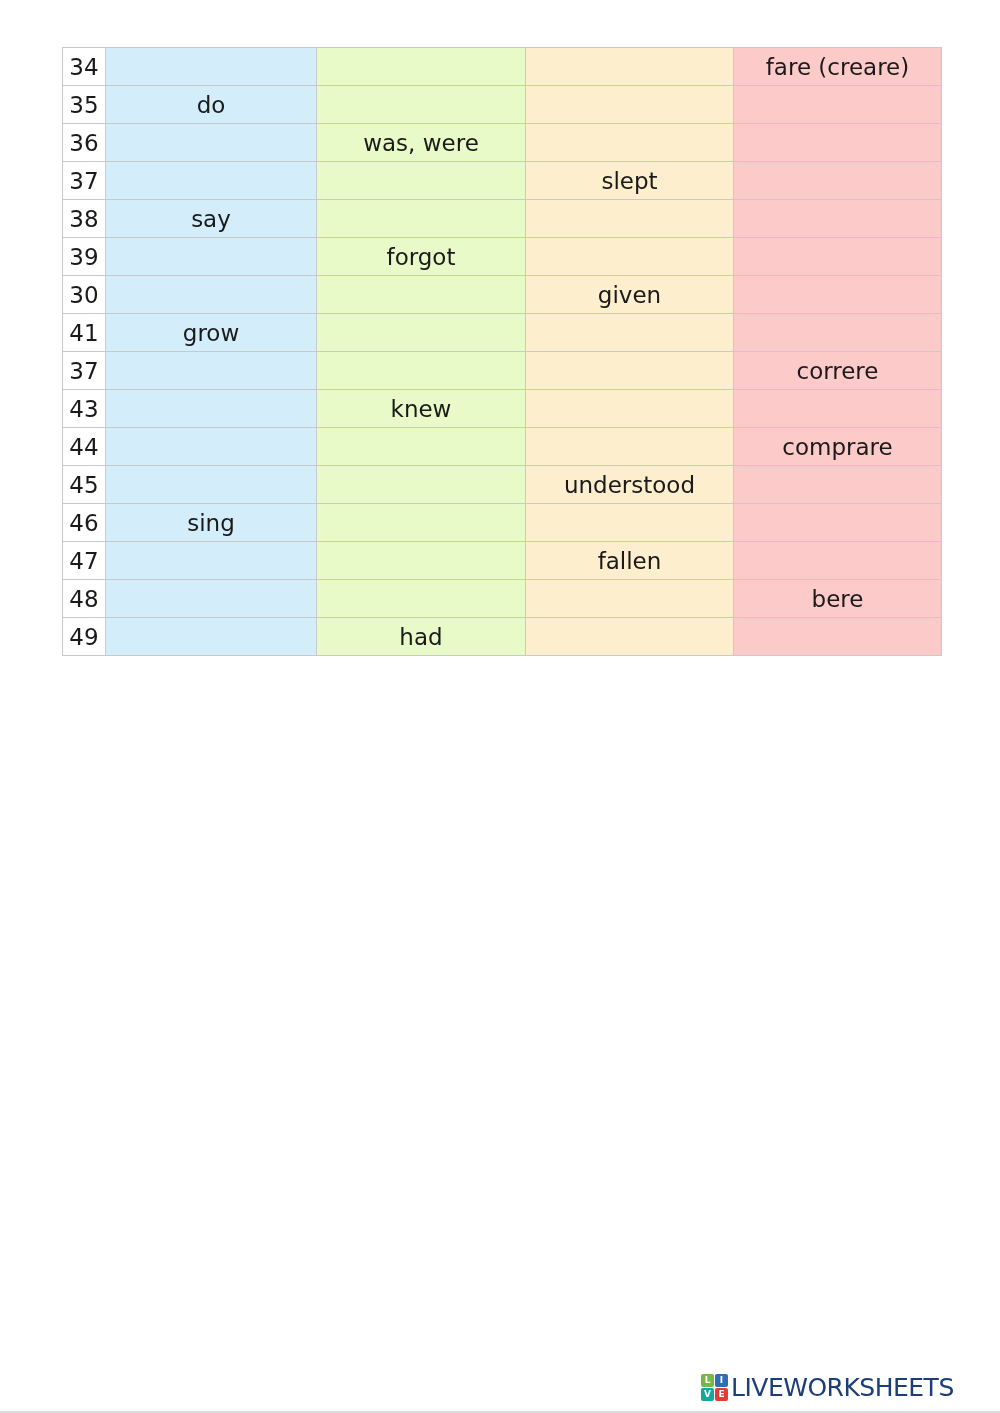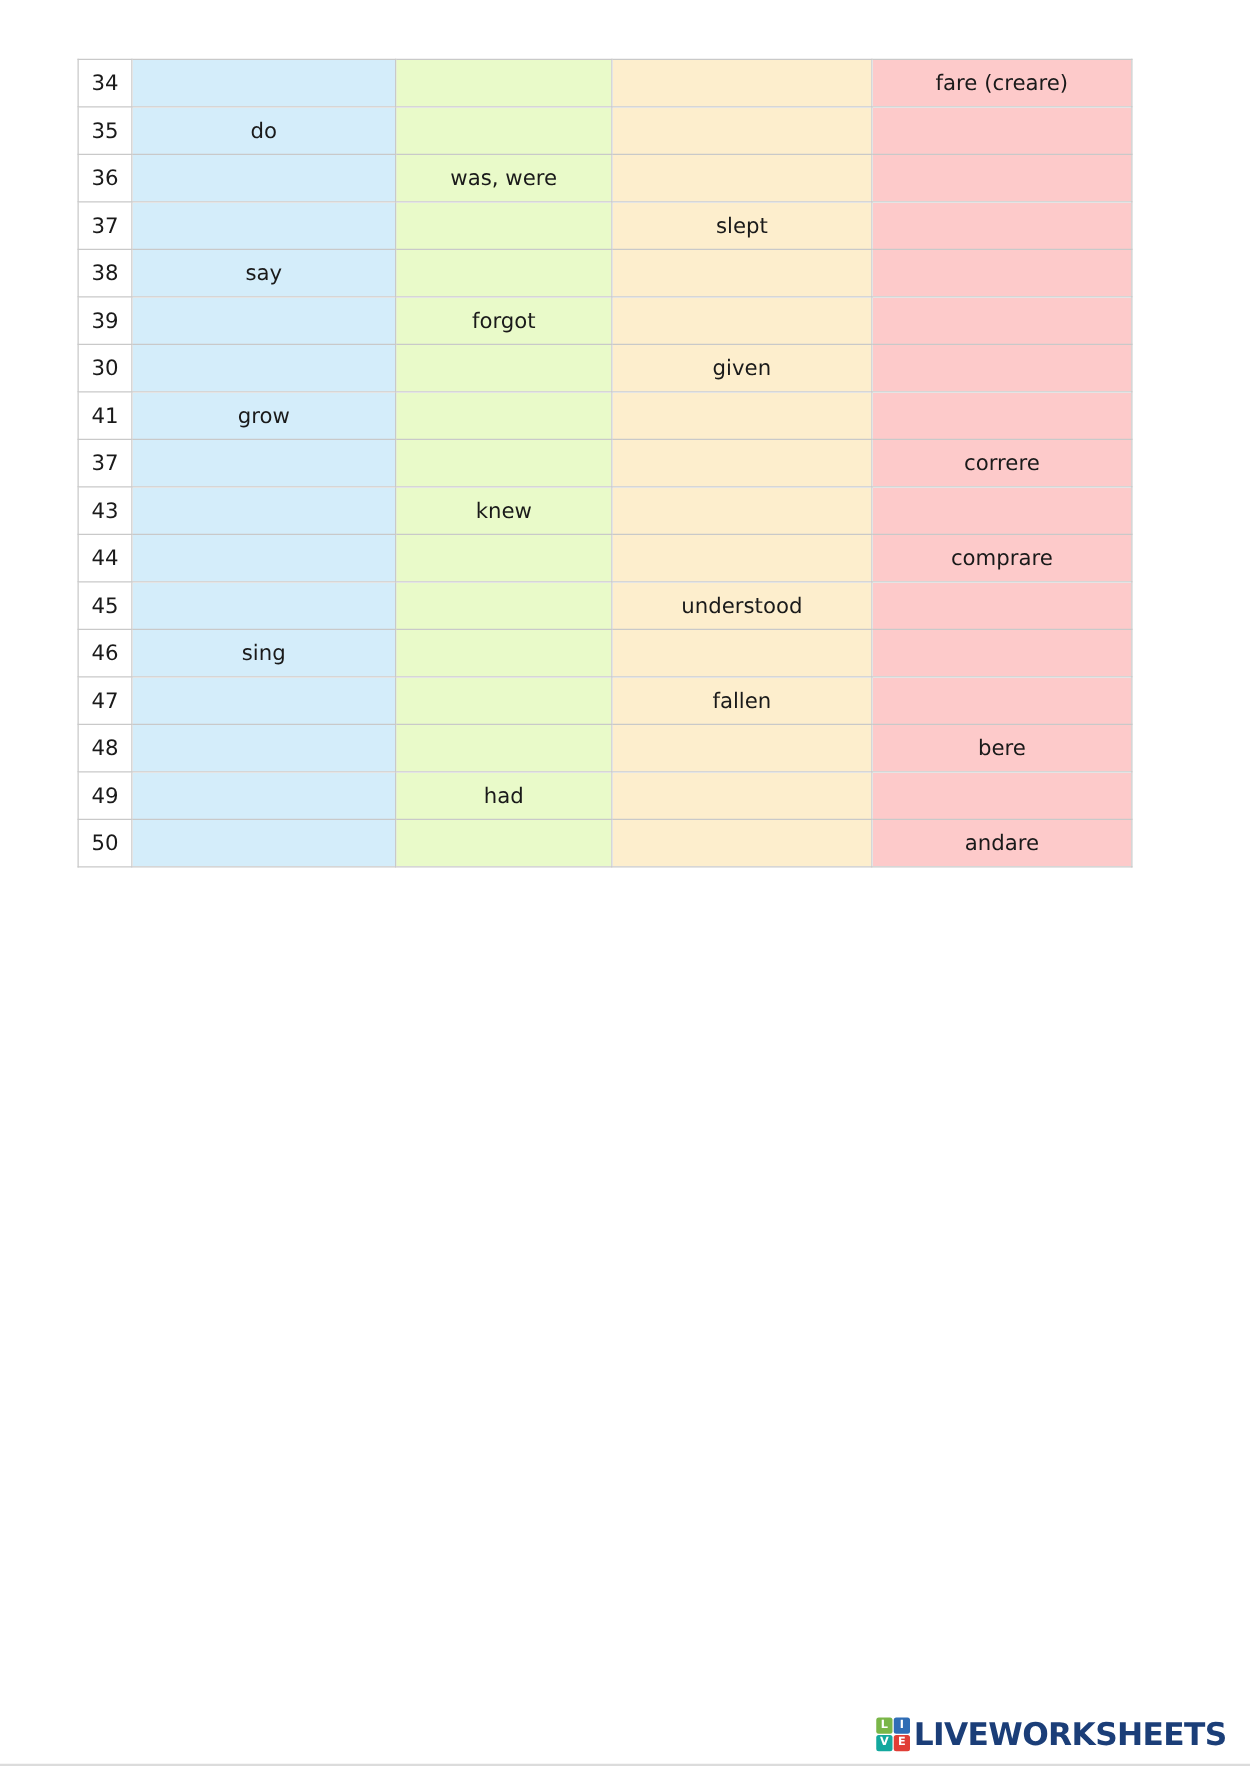--- a/index.html
+++ b/index.html
@@ -15,36 +15,36 @@
     overflow: hidden;
   }
 
   
   table.verbs {
     position: absolute;
     left: 62px;
     top: 47px;
     border-collapse: collapse;
     table-layout: fixed;
-    font-size: 17px;
+    font-size: 23px;
     color: #1a1a1a;
   }
   table.verbs td {
     border: 1px solid #c9c9c9;
     height: 38px;
     text-align: center;
     vertical-align: middle;
     padding: 0 4px;
     box-sizing: border-box;
     overflow: hidden;
     white-space: nowrap;
   }
   td.num      { width: 43px;  background: #ffffff; }
   td.c-blue   { width: 211px; background: var(--col-blue,   #d4edfa); }
-  td.c-green  { width: 173px; background: var(--col-green,  #e9fac9); }
+  td.c-green  { width: 209px; background: var(--col-green,  #e9fac9); }
   td.c-orange { width: 208px; background: var(--col-orange, #fdeecd); margin-left: 28px; }
   td.c-pink   { width: 208px; background: var(--col-pink,   #fdcaca); margin-left: 36px; }
 
   
   .footer {
     position: absolute;
     left: 701px;
     top: 1372px;
     height: 30px;
     display: flex;
@@ -67,21 +67,21 @@
     font-weight: bold;
     border-radius: 2px;
     line-height: 1;
   }
   .sq-l { background: var(--logo-green, #7ab648); }
   .sq-i { background: var(--logo-blue,  #2f6db5); }
   .sq-v { background: var(--logo-teal,  #13a89e); }
   .sq-e { background: var(--logo-red,   #e03e36); }
   .brand {
     font-size: 25px;
-    font-weight: bold;
+    font-weight: normal;
     letter-spacing: -0.5px;
     color: var(--brand-navy, #1b3e78);
     white-space: nowrap;
   }
 
   .bottom-divider {
     position: absolute;
     left: 0;
     bottom: 0;
     width: 100%;
@@ -200,27 +200,20 @@
           <td class="c-green"></td>
           <td class="c-orange"></td>
           <td class="c-pink">bere</td>
         </tr>
         <tr>
           <td class="num">49</td>
           <td class="c-blue"></td>
           <td class="c-green">had</td>
           <td class="c-orange"></td>
           <td class="c-pink"></td>
-        </tr>
-        <tr>
-          <td class="num">50</td>
-          <td class="c-blue"></td>
-          <td class="c-green"></td>
-          <td class="c-orange"></td>
-          <td class="c-pink">andare</td>
         </tr>
       </tbody>
   </table>
 
   <div class="footer">
     <span class="logo-grid">
       <span class="sq-l">L</span>
       <span class="sq-i">I</span>
       <span class="sq-v">V</span>
       <span class="sq-e">E</span>

